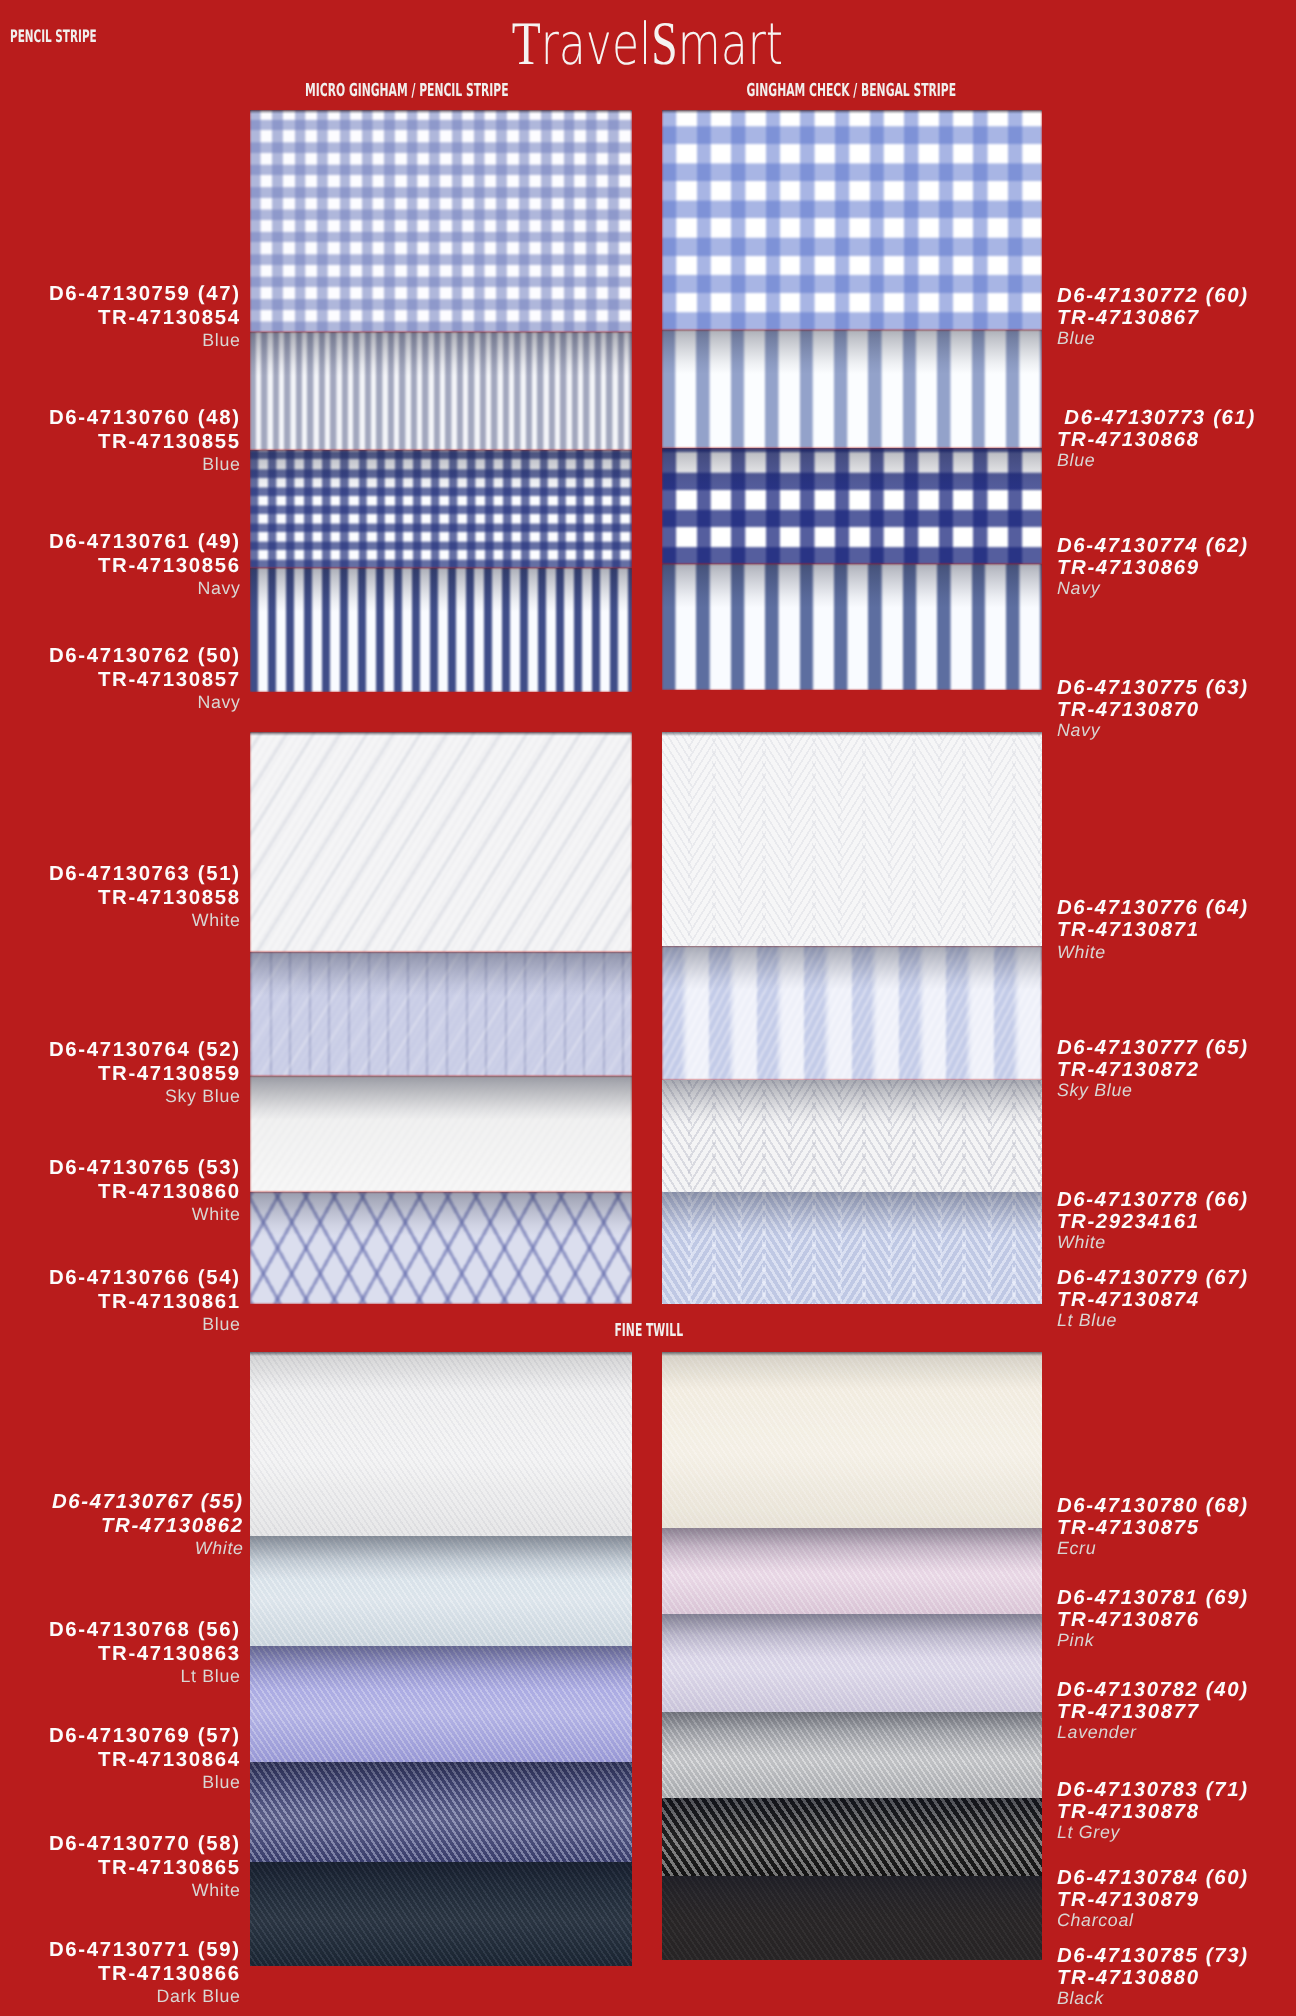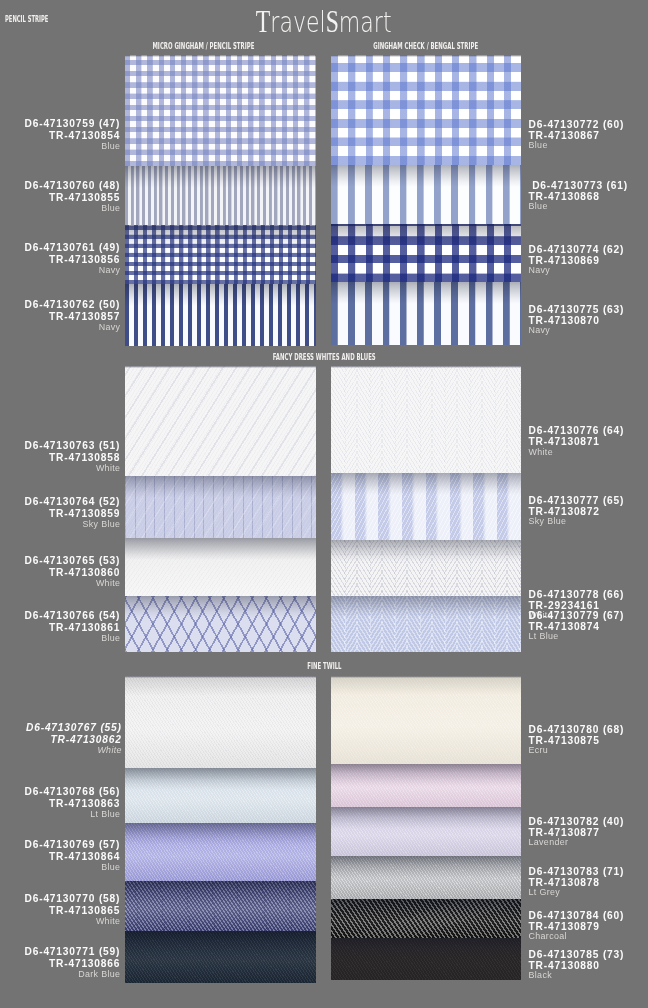--- a/index.html
+++ b/index.html
@@ -1,20 +1,20 @@
 <!DOCTYPE html>
 <html><head>
 <meta charset="utf-8">
 <title>TravelSmart</title>
 <style>
   html,body{margin:0;padding:0;background:#252423;}
   body{width:648px;height:1008px;overflow:hidden;
        font-family:"Liberation Sans",sans-serif;
        -webkit-font-smoothing:antialiased;}
-  #page{position:relative;width:648px;height:1008px;background:#737373;}
+  #page{position:relative;width:648px;height:1008px;background:#b91c1c;}
 
   .corner-label{
     position:absolute;left:5.1px;top:14.5px;
     font-family:"DejaVu Sans Condensed",sans-serif;
     font-weight:700;font-size:8.6px;line-height:8.6px;
     color:#f1efed;
     transform:scaleX(.675);transform-origin:left top;
     white-space:nowrap;
   }
   .brand{
@@ -30,34 +30,34 @@
   .sec-header{
     position:absolute;
     font-family:"DejaVu Sans Condensed",sans-serif;
     font-weight:700;font-size:8.9px;line-height:8.9px;color:#f1efed;
     white-space:nowrap;text-align:center;
   }
   .sec-header span{display:inline-block;transform:scaleX(.675);}
 
   .swatch{position:absolute;overflow:hidden;}
 
-  .txt{position:absolute;white-space:pre;}
+  .txt{position:absolute;white-space:pre;margin-top:24px;}
   .txt .l1,.txt .l2{
     font-weight:700;font-size:10.2px;letter-spacing:.82px;color:#fcfbfb;
     display:block;line-height:12.0px;
   }
   .txt .l3{
     font-weight:400;font-size:8.9px;letter-spacing:.35px;color:#d9d6d3;
     display:block;line-height:8.8px;
   }
   .txt.r .l1,.txt.r .l2,.txt.r .l3{margin-right:-0.82px;}
   .txt.l .l2{line-height:10.2px;}
   .txt.l .l3{line-height:8.1px;}
   .txt.r{text-align:right;}
-  .txt.l{text-align:left;}
+  .txt.l{text-align:left;font-style:italic;}
 
 .pat{position:absolute;left:0;right:0;top:0;bottom:0;overflow:hidden;}
 .blurry{filter:blur(.4px);}
 .fold{position:absolute;left:0;right:0;top:0;height:22px;
   background:linear-gradient(180deg,rgba(22,26,46,.34) 0%,rgba(22,26,46,.26) 18%,rgba(22,26,46,.16) 45%,rgba(22,26,46,.06) 75%,rgba(22,26,46,0) 100%);
   pointer-events:none;}
 .fold0{position:absolute;left:0;right:0;top:0;height:2px;
   background:linear-gradient(180deg,rgba(16,18,34,.55) 0%,rgba(16,18,34,0) 100%);
   pointer-events:none;}
 
@@ -201,27 +201,26 @@
     <div class="txt l" style="left:528.5px;top:179.8px;"><span class="l1"> D6-47130773 (61)</span><span class="l2">TR-47130868</span><span class="l3">Blue</span></div>
     <div class="swatch" style="left:331.0px;top:224.2px;width:189.5px;height:58.0px;">
       <div class="pat gingham-check-navy blurry"></div>
       <div class="fold"></div>
     </div>
     <div class="txt l" style="left:528.5px;top:243.9px;"><span class="l1">D6-47130774 (62)</span><span class="l2">TR-47130869</span><span class="l3">Navy</span></div>
     <div class="swatch" style="left:331.0px;top:282.2px;width:189.5px;height:62.6px;">
       <div class="pat bengal-stripe-navy blurry"></div>
       <div class="fold"></div>
     </div>
-    <div class="txt l" style="left:528.5px;top:304px;"><span class="l1">D6-47130775 (63)</span><span class="l2">TR-47130870</span><span class="l3">Navy</span></div>
-  <div class="sec-header" style="left:174.0px;top:352.7px;width:300px;"><span>FANCY DRESS WHITES AND BLUES</span></div>
+    <div class="txt l" style="left:528.5px;top:315px;"><span class="l1">D6-47130775 (63)</span><span class="l2">TR-47130870</span><span class="l3">Navy</span></div>
     <div class="swatch" style="left:125.0px;top:366.0px;width:190.5px;height:110.0px;">
       <div class="pat diagonal-dobby-white blurry"></div>
       <div class="fold0"></div>
     </div>
-    <div class="txt r" style="right:528.5px;top:440px;"><span class="l1">D6-47130763 (51)</span><span class="l2">TR-47130858</span><span class="l3">White</span></div>
+    <div class="txt r" style="right:528.5px;top:408px;"><span class="l1">D6-47130763 (51)</span><span class="l2">TR-47130858</span><span class="l3">White</span></div>
     <div class="swatch" style="left:125.0px;top:476.0px;width:190.5px;height:61.5px;">
       <div class="pat vertical-dobby-skyblue blurry"></div>
       <div class="fold"></div>
     </div>
     <div class="txt r" style="right:528.5px;top:495.8px;"><span class="l1">D6-47130764 (52)</span><span class="l2">TR-47130859</span><span class="l3">Sky Blue</span></div>
     <div class="swatch" style="left:125.0px;top:537.5px;width:190.5px;height:58.5px;">
       <div class="pat plain-white blurry"></div>
       <div class="fold"></div>
     </div>
     <div class="txt r" style="right:528.5px;top:554.8px;"><span class="l1">D6-47130765 (53)</span><span class="l2">TR-47130860</span><span class="l3">White</span></div>
@@ -271,21 +270,21 @@
         <i class="hbz R" style="left:112.50px"></i>
         <i class="hbz L" style="left:125.00px"></i>
         <i class="hbz R" style="left:137.50px"></i>
         <i class="hbz L" style="left:150.00px"></i>
         <i class="hbz R" style="left:162.50px"></i>
         <i class="hbz L" style="left:175.00px"></i>
         <i class="hbz R" style="left:187.50px"></i>
       </div>
       <div class="fold"></div>
     </div>
-    <div class="txt l" style="left:528.5px;top:589px;"><span class="l1">D6-47130778 (66)</span><span class="l2">TR-29234161</span><span class="l3">White</span></div>
+    <div class="txt l" style="left:528.5px;top:571px;"><span class="l1">D6-47130778 (66)</span><span class="l2">TR-29234161</span><span class="l3">White</span></div>
     <div class="swatch" style="left:331.0px;top:596.0px;width:189.5px;height:55.5px;">
       <div class="pat" style="background:#bfc8e4;--hbc:rgba(246,248,255,.50);--hbw:1.4px;--hbp:3.3px;">
         <i class="hbz L" style="left:0.00px"></i>
         <i class="hbz R" style="left:12.50px"></i>
         <i class="hbz L" style="left:25.00px"></i>
         <i class="hbz R" style="left:37.50px"></i>
         <i class="hbz L" style="left:50.00px"></i>
         <i class="hbz R" style="left:62.50px"></i>
         <i class="hbz L" style="left:75.00px"></i>
         <i class="hbz R" style="left:87.50px"></i>
@@ -336,20 +335,21 @@
       <div class="pat twill" style="background-color:#f1ebde;--tc:rgba(255,255,255,.26);--sh:1;--tw:.85px;--tp:2.45px;"></div>
       <div class="sheen" style="--sh:1;"></div>
       <div class="fold0"></div>
     </div>
     <div class="txt l" style="left:528.5px;top:723.8px;"><span class="l1">D6-47130780 (68)</span><span class="l2">TR-47130875</span><span class="l3">Ecru</span></div>
     <div class="swatch" style="left:331.0px;top:764.4px;width:189.5px;height:42.8px;">
       <div class="pat twill" style="background-color:#e2ccde;--tc:rgba(255,255,255,.30);--sh:1;--tw:.85px;--tp:2.45px;"></div>
       <div class="sheen" style="--sh:1;"></div>
       <div class="fold"></div>
     </div>
+    <div class="txt l" style="left:528.5px;top:769.8px;"><span class="l1">D6-47130781 (69)</span><span class="l2">TR-47130876</span><span class="l3">Pink</span></div>
     <div class="swatch" style="left:331.0px;top:807.2px;width:189.5px;height:48.4px;">
       <div class="pat twill" style="background-color:#d1cbe2;--tc:rgba(255,255,255,.30);--sh:1;--tw:.85px;--tp:2.45px;"></div>
       <div class="sheen" style="--sh:1;"></div>
       <div class="fold"></div>
     </div>
     <div class="txt l" style="left:528.5px;top:816.2px;"><span class="l1">D6-47130782 (40)</span><span class="l2">TR-47130877</span><span class="l3">Lavender</span></div>
     <div class="swatch" style="left:331.0px;top:855.6px;width:189.5px;height:43.0px;">
       <div class="pat twill" style="background-color:#aeb0b4;--tc:rgba(255,255,255,.42);--sh:1;--tw:.85px;--tp:2.45px;"></div>
       <div class="sheen" style="--sh:1;"></div>
       <div class="fold"></div>

